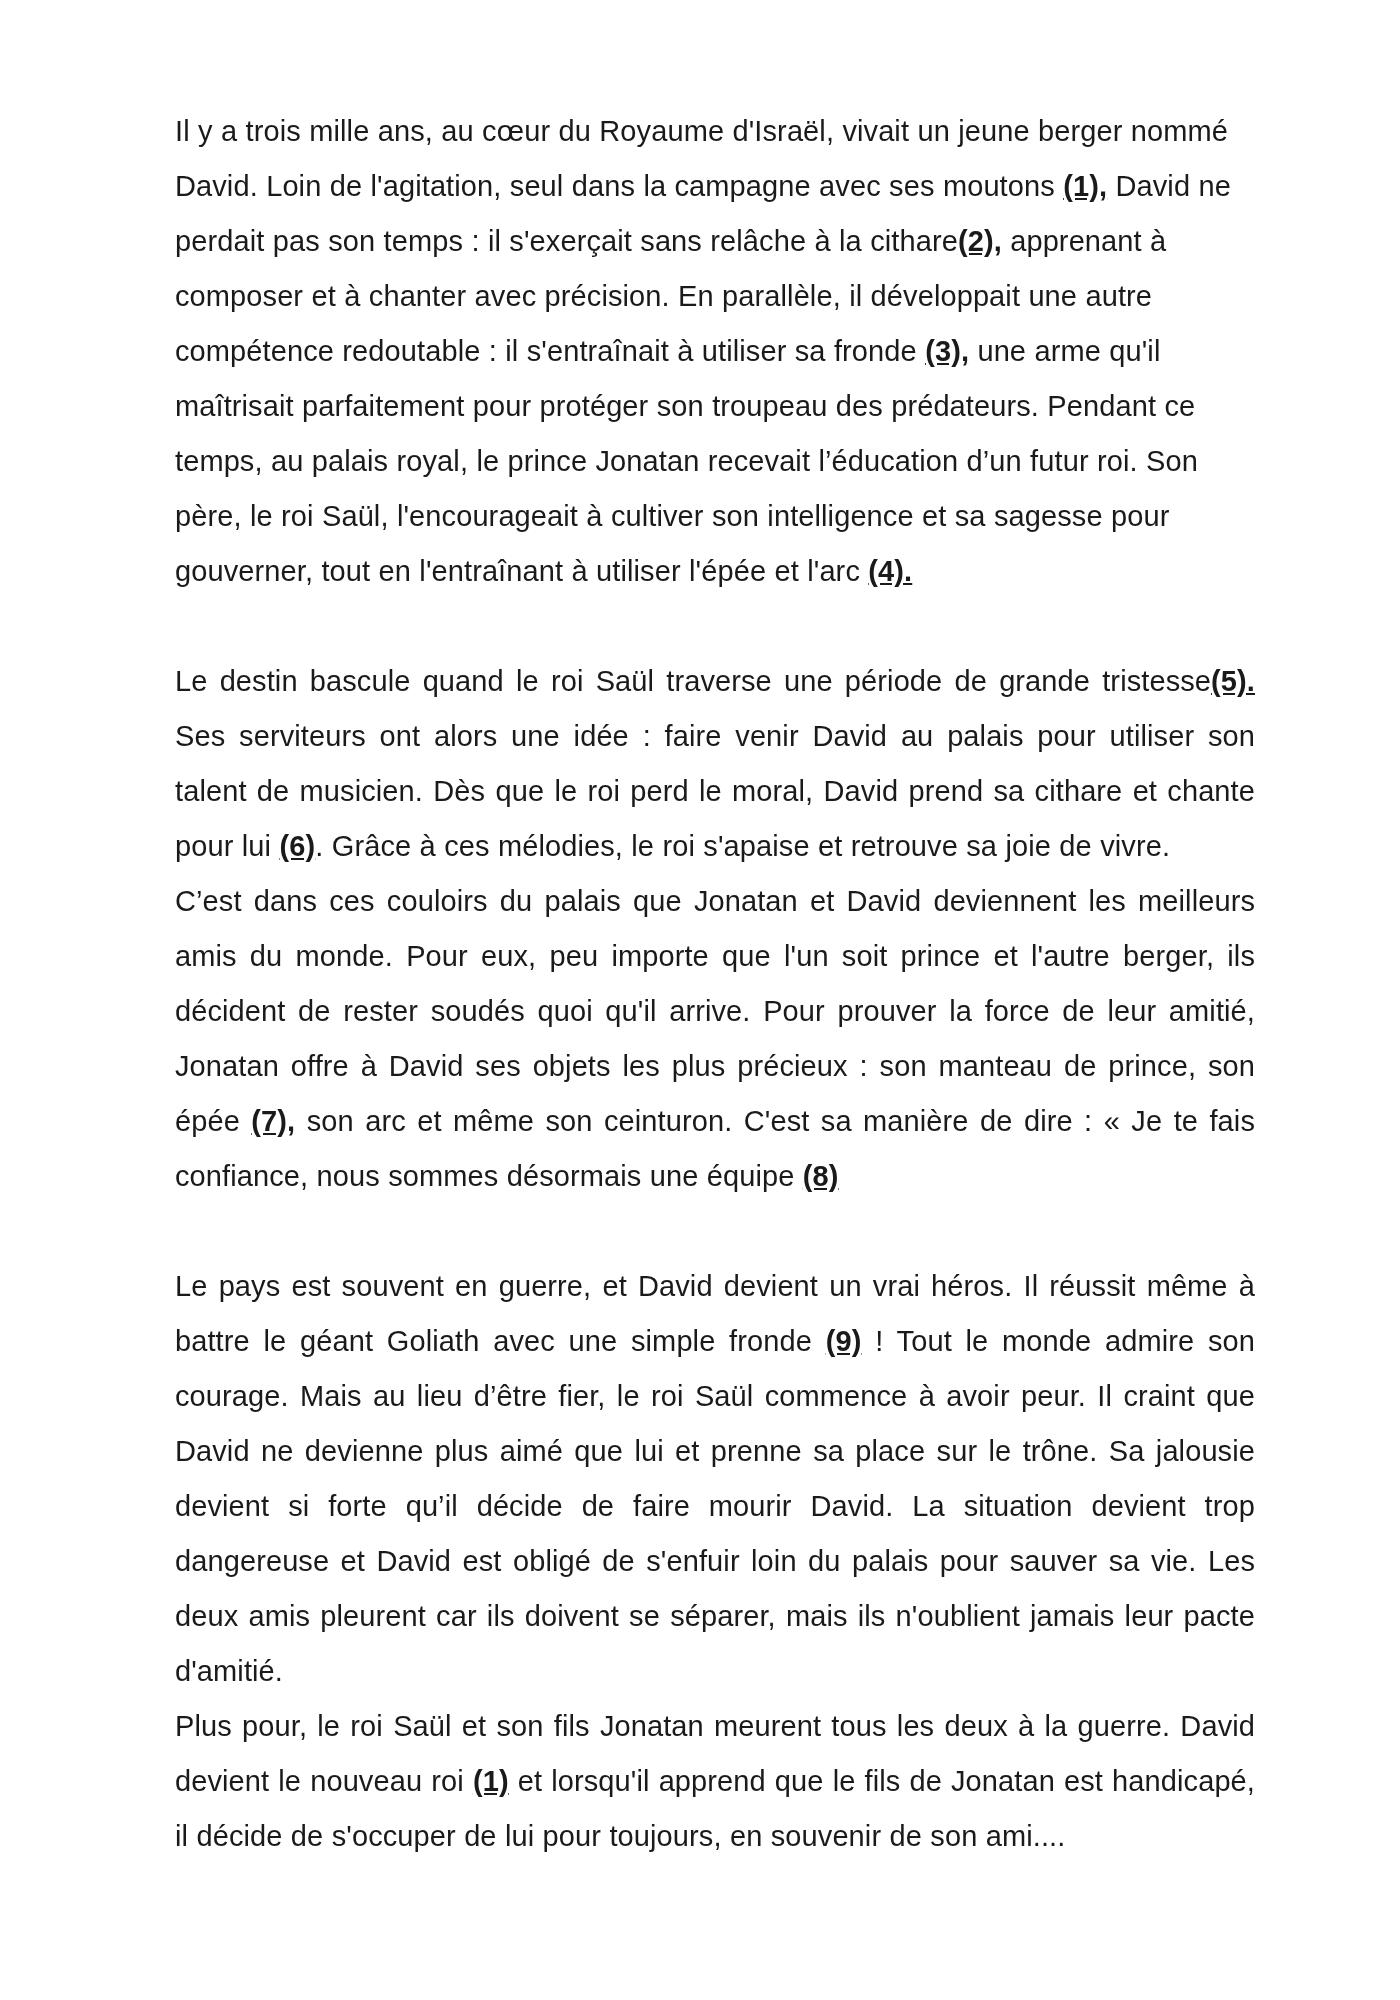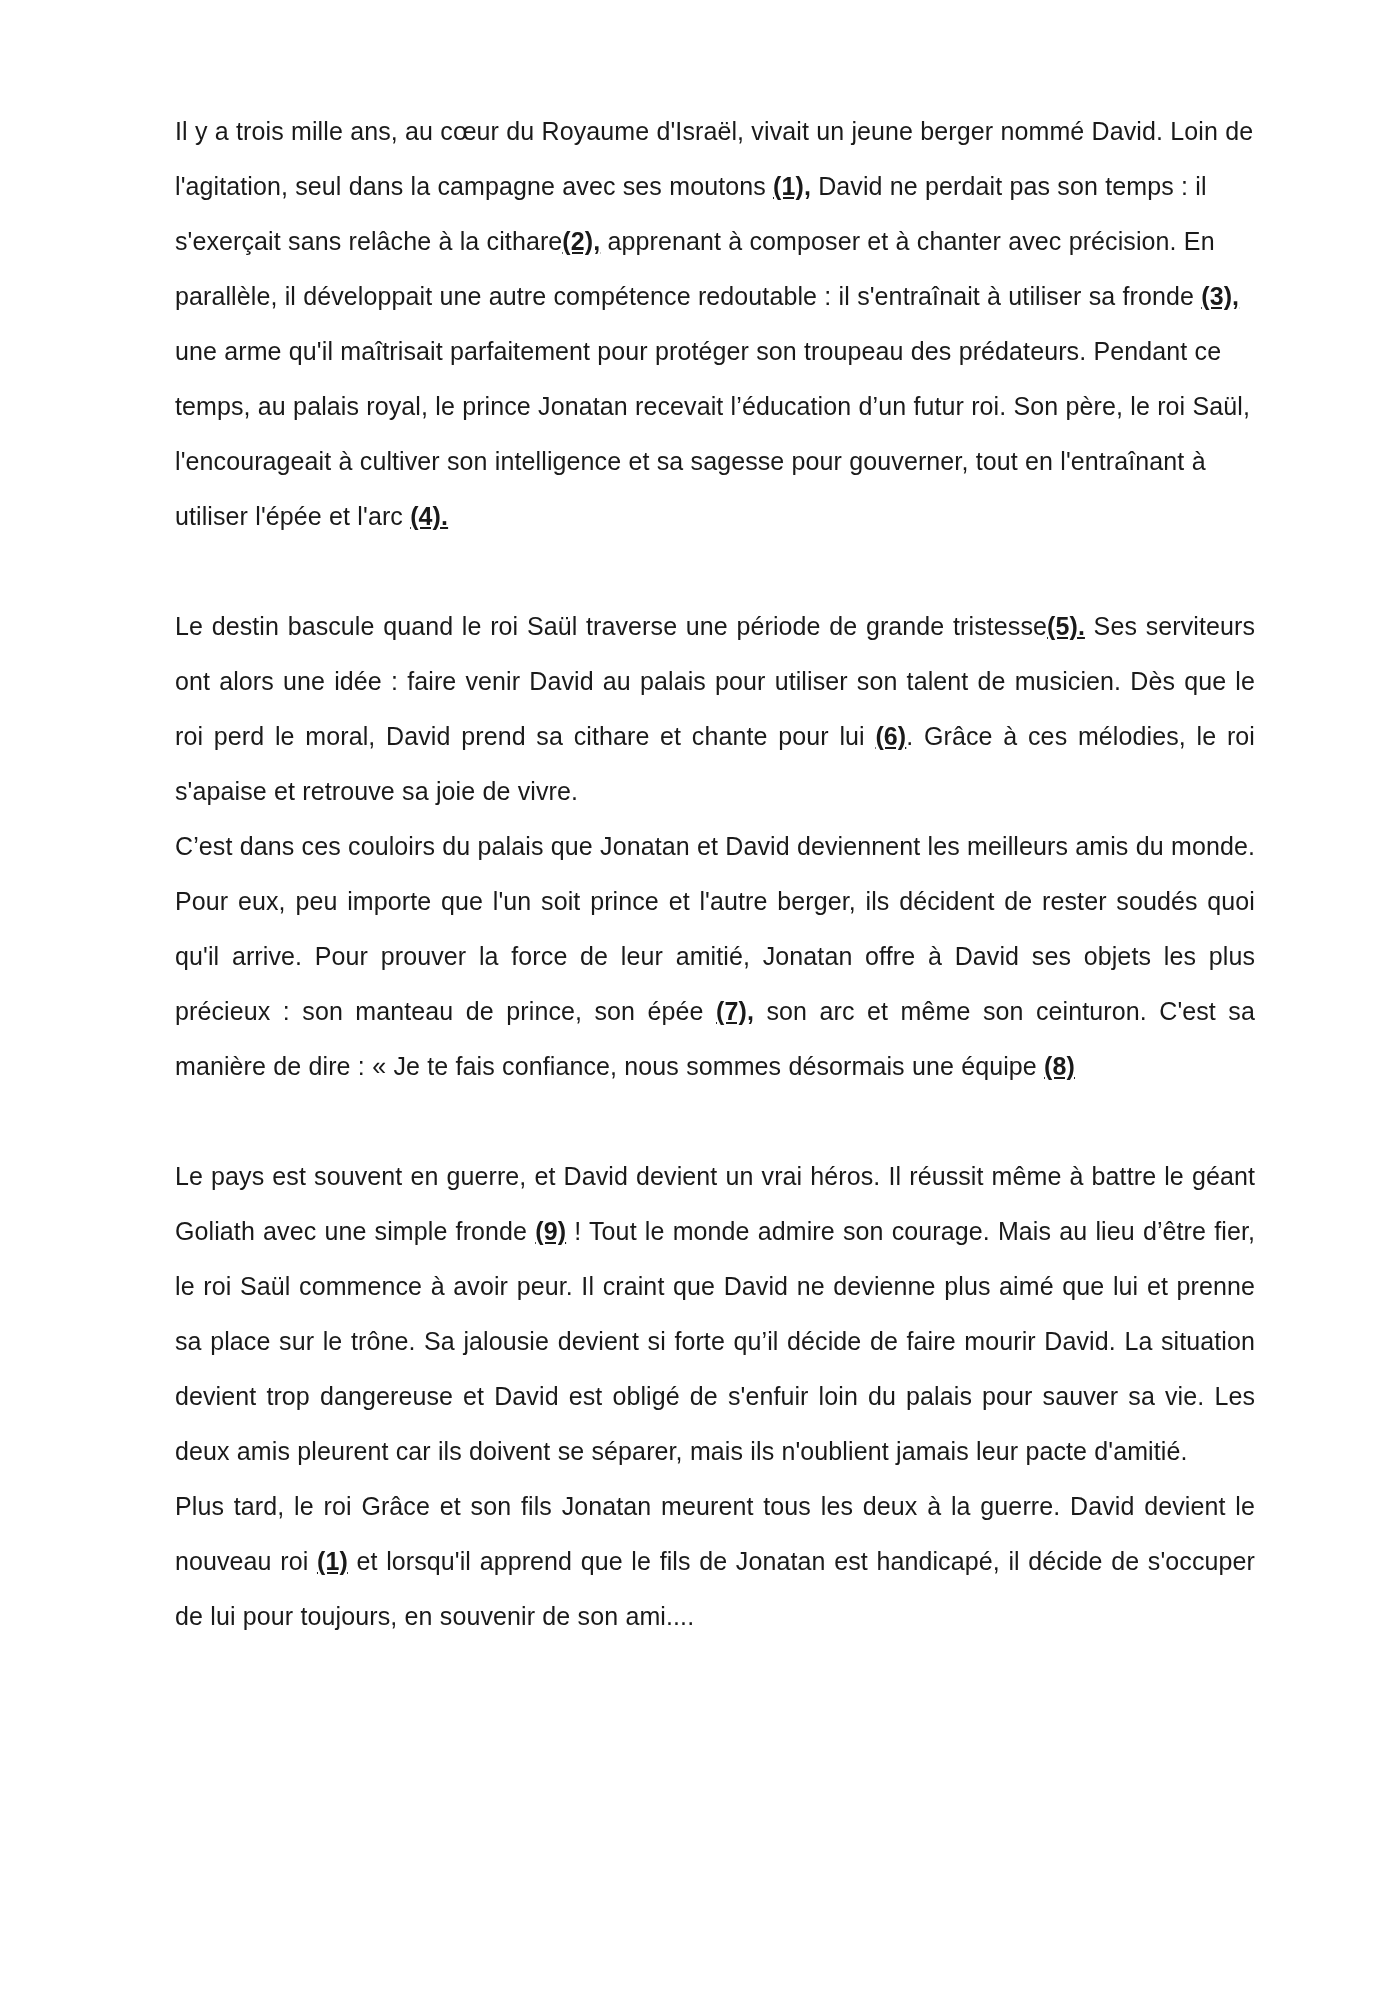--- a/index.html
+++ b/index.html
@@ -25,21 +25,21 @@
     overflow: hidden;
   }
   .doc-body {
     width: 1110px;
     margin: 0 auto 0 auto;
     padding-left: 30px;
     box-sizing: border-box;
   }
   p.para {
     margin: 0;
-    font-size: 25px;
+    font-size: 29px;
     line-height: 55px;
     letter-spacing: 0.1px;
     word-spacing: 0.2px;
     color: #1a1a1a;
   }
   p.align-left {
     text-align: left;
   }
   p.align-justify {
     text-align: justify;
@@ -65,16 +65,16 @@
     <div class="spacer-blank"></div>
 
     <p class="para align-justify" id="para-2"><span>Le destin bascule quand le roi Saül traverse une période de grande tristesse</span><span class="ref">(5).</span><span> Ses serviteurs ont alors une idée : faire venir David au palais pour utiliser son talent de musicien. Dès que le roi perd le moral, David prend sa cithare et chante pour lui </span><span class="ref">(6)</span><span>. Grâce à ces mélodies, le roi s'apaise et retrouve sa joie de vivre.</span></p>
 
     <p class="para align-justify" id="para-3"><span>C’est dans ces couloirs du palais que Jonatan et David deviennent les meilleurs amis du monde. Pour eux, peu importe que l'un soit prince et l'autre berger, ils décident de rester soudés quoi qu'il arrive. Pour prouver la force de leur amitié, Jonatan offre à David ses objets les plus précieux : son manteau de prince, son épée </span><span class="ref">(7),</span><span> son arc et même son ceinturon. C'est sa manière de dire : « Je te fais confiance, nous sommes désormais une équipe </span><span class="ref">(8)</span></p>
 
     <div class="spacer-blank"></div>
 
     <p class="para align-justify" id="para-4"><span>Le pays est souvent en guerre, et David devient un vrai héros. Il réussit même à battre le géant Goliath avec une simple fronde </span><span class="ref">(9)</span><span> ! Tout le monde admire son courage. Mais au lieu d’être fier, le roi Saül commence à avoir peur. Il craint que David ne devienne plus aimé que lui et prenne sa place sur le trône. Sa jalousie devient si forte qu’il décide de faire mourir David. La situation devient trop dangereuse et David est obligé de s'enfuir loin du palais pour sauver sa vie. Les deux amis pleurent car ils doivent se séparer, mais ils n'oublient jamais leur pacte d'amitié.</span></p>
 
-    <p class="para align-justify" id="para-5"><span>Plus tard, le roi Grâce et son fils Jonatan meurent tous les deux à la guerre. David devient le nouveau roi </span><span class="ref">(1)</span><span> et lorsqu'il apprend que le fils de Jonatan est handicapé, il décide de s'occuper de lui pour toujours, en souvenir de son ami....</span></p>
+    <p class="para align-justify" id="para-5"><span>Plus pour, le roi Saül et son fils Jonatan meurent tous les deux à la guerre. David devient le nouveau roi </span><span class="ref">(1)</span><span> et lorsqu'il apprend que le fils de Jonatan est handicapé, il décide de s'occuper de lui pour toujours, en souvenir de son ami....</span></p>
 
   </div>
 </div>
 
 </body></html>

